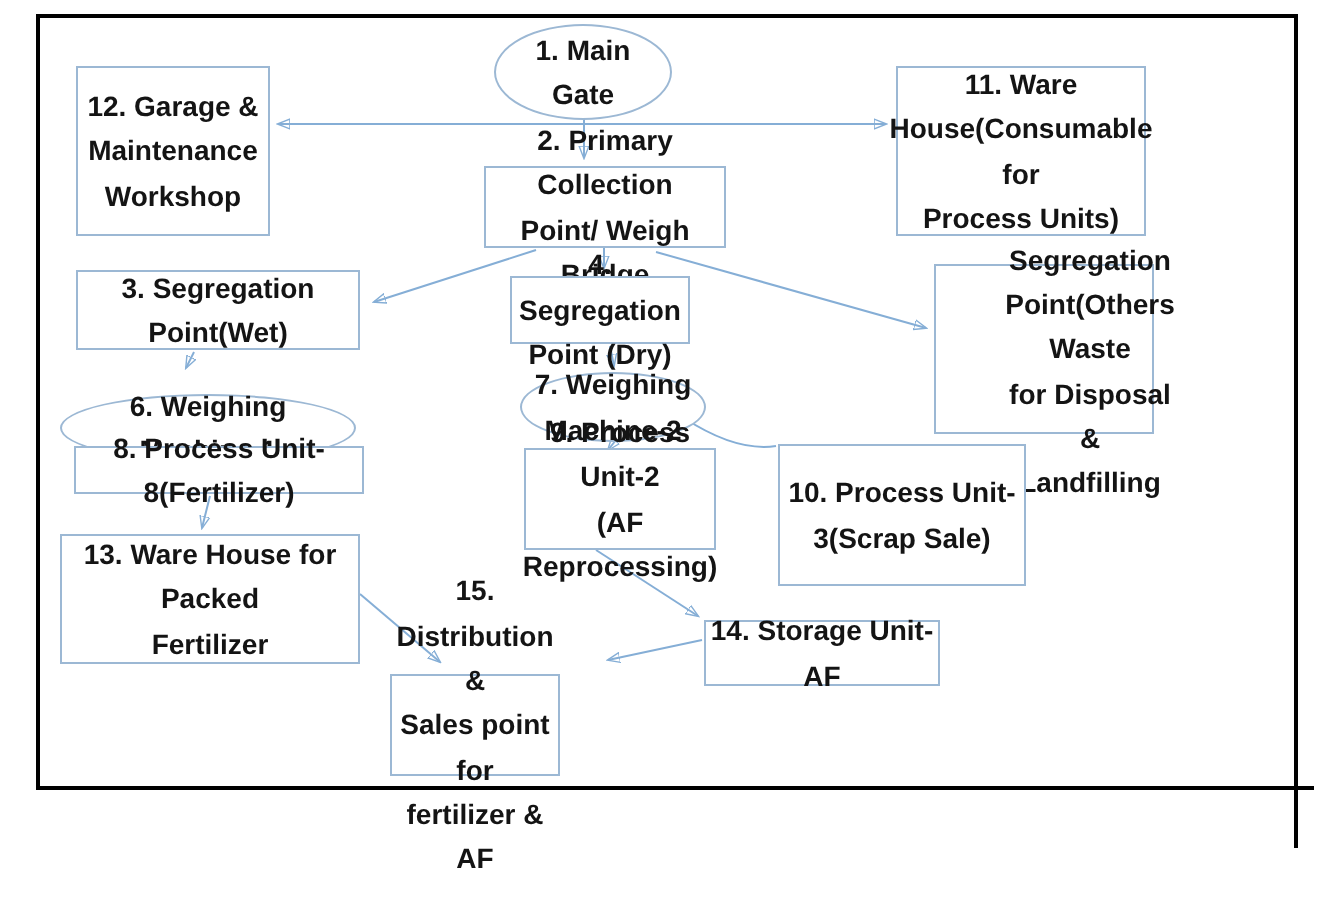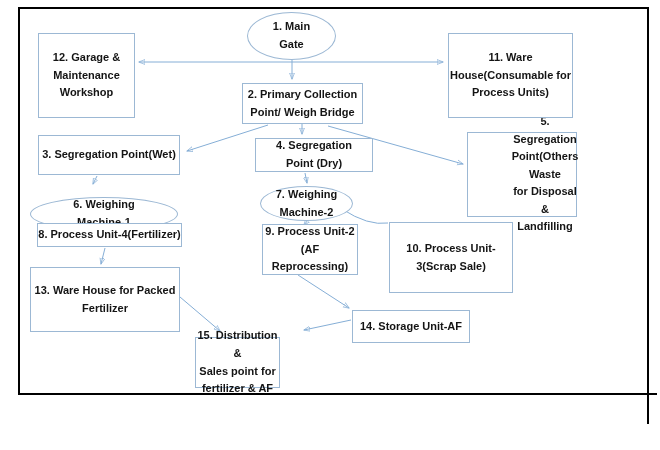--- a/index.html
+++ b/index.html
@@ -20,21 +20,21 @@
   }
   .frame-tail-right{
     position:absolute;left:647px;top:395px;width:2px;height:29px;background:#000;
   }
   
   .node{
     position:absolute;box-sizing:border-box;
     border:1px solid #9cb8d4;background:#ffffff;
     display:flex;align-items:center;justify-content:center;
     text-align:center;
-    font-size:11px;font-weight:700;color:#141414;line-height:1.6;
+    font-size:14px;font-weight:700;color:#141414;line-height:1.6;
     white-space:pre-line;
     z-index:2;
   }
   .ellipse{border-radius:50%;}
   #edges{position:absolute;left:0;top:0;z-index:1;}
   #edges path{stroke:#85aed6;stroke-width:1;fill:none;}
 </style>
 </head>
 <body>
 
@@ -67,35 +67,35 @@
   </svg>
 
   <div class="node ellipse" style="left:247px;top:12px;width:89px;height:48px;">1. Main
 Gate</div>
 
   <div class="node" style="left:242px;top:83px;width:121px;height:41px;">2. Primary Collection
 Point/ Weigh Bridge</div>
 
   <div class="node" style="left:38px;top:135px;width:142px;height:40px;">3. Segregation Point(Wet)</div>
 
-  <div class="node" style="left:255px;top:138px;width:118px;height:34px;">4. Segregation
+  <div class="node" style="left:255px;top:138px;width:90px;height:34px;">4. Segregation
 Point (Dry)</div>
 
   <div class="node" style="left:467px;top:132px;width:110px;height:85px;padding-left:46px;">5. Segregation
 Point(Others Waste
 for Disposal &amp;
 Landfilling</div>
 
   <div class="node ellipse" style="left:30px;top:197px;width:148px;height:34px;">6. Weighing
 Machine-1</div>
 
   <div class="node ellipse" style="left:260px;top:186px;width:93px;height:35px;">7. Weighing
 Machine-2</div>
 
-  <div class="node" style="left:37px;top:223px;width:145px;height:24px;">8. Process Unit-4(Fertilizer)</div>
+  <div class="node" style="left:37px;top:223px;width:145px;height:24px;">8. Process Unit-8(Fertilizer)</div>
 
   <div class="node" style="left:262px;top:224px;width:96px;height:51px;">9. Process Unit-2
 (AF
 Reprocessing)</div>
 
   <div class="node" style="left:389px;top:222px;width:124px;height:71px;">10. Process Unit-
 3(Scrap Sale)</div>
 
   <div class="node" style="left:448px;top:33px;width:125px;height:85px;">11. Ware
 House(Consumable for

